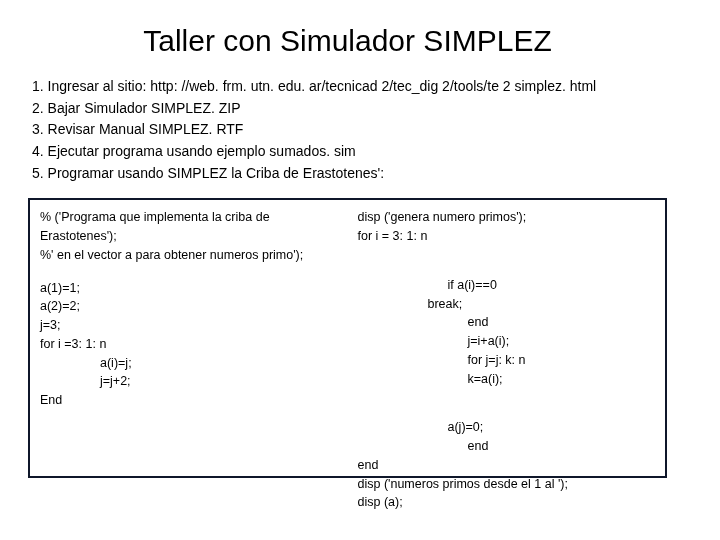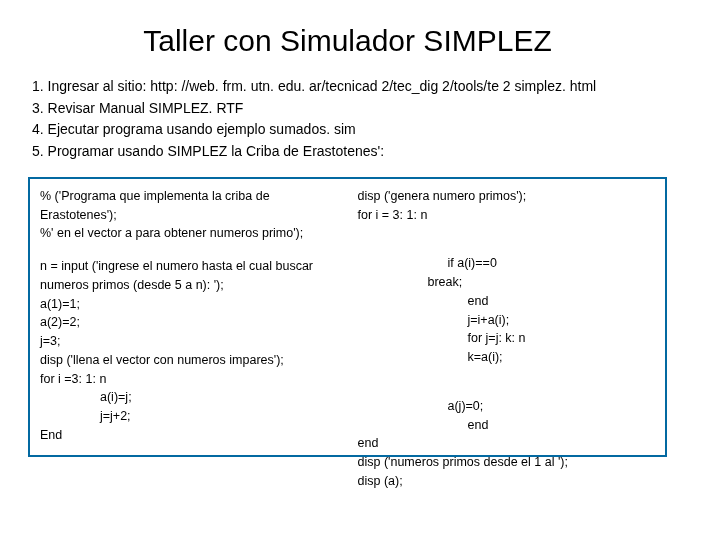--- a/index.html
+++ b/index.html
@@ -26,21 +26,21 @@
   .steps {
     font-size: 14px;
     line-height: 1.55;
     margin-bottom: 14px;
     padding-left: 4px;
   }
   .steps div {
     white-space: nowrap;
   }
   .codebox {
-    border: 2px solid #0369a1;
+    border: 2px solid #0f172a;
     display: flex;
     flex-direction: row;
     font-size: 12.5px;
     line-height: 1.5;
     height: 280px;
     box-sizing: border-box;
   }
   .col {
     flex: 1;
     padding: 8px 10px;
@@ -58,35 +58,34 @@
 </style>
 </head>
 <body>
 
 <div class="slide">
 
   <div class="title">Taller con Simulador SIMPLEZ</div>
 
   <div class="steps">
     <div>1. Ingresar al sitio: http: //web. frm. utn. edu. ar/tecnicad 2/tec_dig 2/tools/te 2 simplez. html</div>
+    <div>2. Bajar Simulador SIMPLEZ. ZIP</div>
     <div>3. Revisar Manual SIMPLEZ. RTF</div>
     <div>4. Ejecutar programa usando ejemplo sumados. sim</div>
     <div>5. Programar usando SIMPLEZ la Criba de Erastotenes':</div>
   </div>
 
   <div class="codebox">
     <div class="col">
       <span class="blk">% ('Programa que implementa la criba de Erastotenes');</span>
       <span class="blk">%' en el vector a para obtener numeros primo');</span>
       <div class="gap"></div>
-      <span class="blk">n = input ('ingrese el numero hasta el cual buscar numeros primos (desde 5 a n): ');</span>
       <span class="blk">a(1)=1;</span>
       <span class="blk">a(2)=2;</span>
       <span class="blk">j=3;</span>
-      <span class="blk">disp ('llena el vector con numeros impares');</span>
       <span class="blk">for i =3: 1: n</span>
       <span class="i1">a(i)=j;</span>
       <span class="i1">j=j+2;</span>
       <span class="blk">End</span>
     </div>
     <div class="col">
       <span class="blk">disp ('genera numero primos');</span>
       <span class="blk">for i = 3: 1: n</span>
       <span class="i2">if a(i)==0</span>
       <span class="i4">break;</span>

